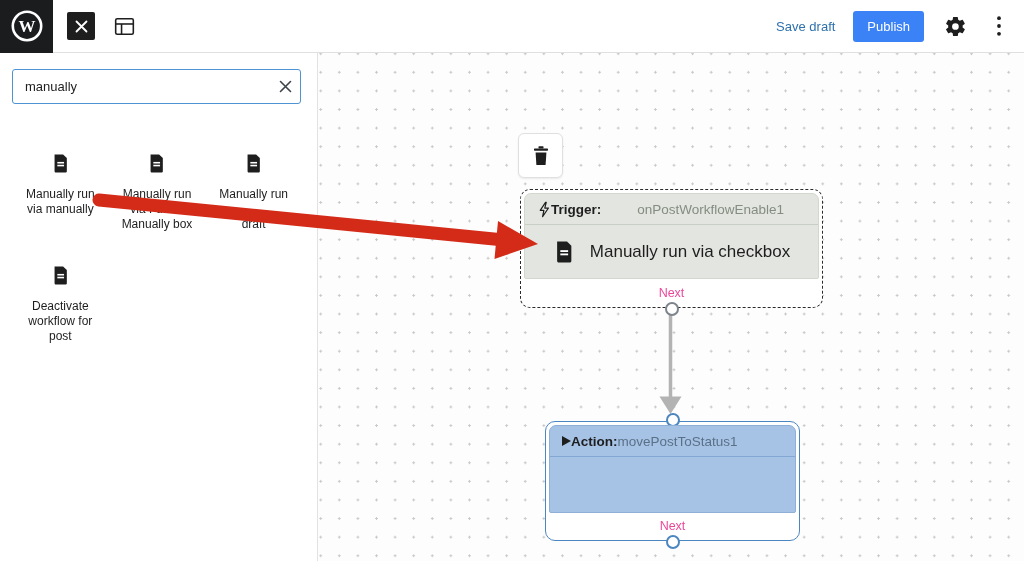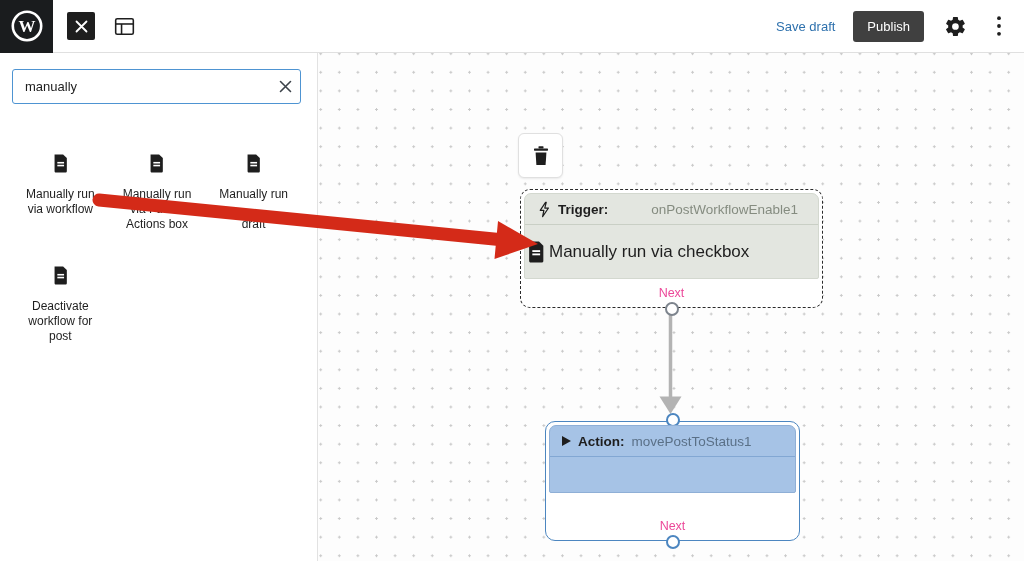--- a/index.html
+++ b/index.html
@@ -10,21 +10,21 @@
   .topbar { position:absolute; left:0; top:0; width:1024px; height:53px;
             background:#fff; border-bottom:1px solid #e0e0e0; display:flex; align-items:center; }
   .wp-logo-block { width:53px; height:53px; background:#1a1c1e; display:flex;
                    align-items:center; justify-content:center; flex:0 0 auto; cursor:pointer; }
   .close-btn { width:28px; height:28px; background:#1e1e1e; border:none; border-radius:2px;
                margin-left:14px; display:flex; align-items:center; justify-content:center; cursor:pointer; }
   .layout-btn { width:24px; height:24px; background:none; border:none; margin-left:17px;
                 display:flex; align-items:center; justify-content:center; cursor:pointer; }
   .topbar-right { margin-left:auto; display:flex; align-items:center; gap:18px; padding-right:12px; }
   .save-draft { font-size:13px; color:#2e71ad; background:none; border:none; cursor:pointer; }
-  .publish-btn { font-size:13px; color:#fff; background:#404040; border:none; border-radius:3px;
+  .publish-btn { font-size:13px; color:#fff; background:#3b82f6; border:none; border-radius:3px;
                  padding:8px 14px; cursor:pointer; }
   .icon-btn { background:none; border:none; width:26px; height:26px; display:flex;
               align-items:center; justify-content:center; cursor:pointer; }
 
   
   .sidebar { position:absolute; left:0; top:53px; width:318px; height:508px;
              background:#fff; border-right:1px solid #e2e2e2;padding-left:48px; }
   .search-wrap { position:absolute; left:12px; top:16px; width:289px; height:35px;
                  border:1.5px solid #4e94d2; border-radius:3px; background:#fff;
                  display:flex; align-items:center; }
@@ -50,31 +50,31 @@
                justify-content:center; cursor:pointer; }
 
   .node { position:absolute; border-radius:10px; background:#fff; }
   .node-trigger { left:202px; top:136px; width:303px; height:119px;
                   border:1.5px dashed #2a2a2a; cursor:pointer; }
   .node-action  { left:227px; top:368px; width:255px; height:120px;
                   border:1.5px solid #4c86c0; cursor:pointer; }
 
   .node-inner { position:absolute; left:3px; right:3px; top:3px; border-radius:7px 7px 2px 2px; overflow:hidden; }
   .node-trigger .node-inner { background:#e3e6e0; border:1px solid #d3d8cf; height:86px; }
-  .node-action  .node-inner { background:#a6c3e6; border:1px solid #8fafd6; height:68px; }
-
-  .node-header { display:flex; align-items:center; gap:7px; padding:0 12px; height:31px; font-size:13.5px; }
+  .node-action  .node-inner { background:#a6c3e6; border:1px solid #8fafd6; height:88px; }
+
+  .node-header { display:flex; align-items:center; padding:0 12px; height:31px; font-size:13.5px; }
   .node-trigger .node-header { border-bottom:1px solid #c9cfc5; }
   .node-action  .node-header { border-bottom:1px solid #82a7d3; }
   .node-kind { font-weight:bold; color:#1e1e1e; }
   .node-id   { font-weight:normal; }
   .node-trigger .node-id { color:#858c80;margin-left:36px; }
   .node-action  .node-id { color:#5a7087; }
 
-  .node-body { display:flex; align-items:center; gap:2px; height:54px; }
+  .node-body { display:flex; align-items:center; justify-content:center; gap:15px; height:54px; }
   .node-title { font-size:17px; font-weight:500; color:#1e1e1e; }
 
   .node-footer { position:absolute; left:0; right:0; bottom:0; height:28px; display:flex;
                  align-items:center; justify-content:center; }
   .next-label { font-size:12.5px; font-weight:400; color:#ec4899; }
 
   .port { position:absolute; left:50%; width:14px; height:14px; border-radius:50%;
           background:#fff; transform:translateX(-50%); }
   .port-bottom { bottom:-9px; }
   .port-top { top:-9px; }
@@ -141,32 +141,32 @@
 
   <div class="items-grid">
 
     <div class="block-item">
       <svg class="doc" width="19" height="21" viewBox="0 0 24 26">
         <path fill="#1e1e1e" d="M4.5 1.5h10.8L20 6.2v16.6c0 1-.8 1.7-1.7 1.7H6.2c-1 0-1.7-.8-1.7-1.7V1.5z"></path>
         <rect x="8" y="11" width="8.5" height="2" fill="#fff"></rect>
         <rect x="8" y="14.6" width="8.5" height="2" fill="#fff"></rect>
       </svg>
       <div class="item-line">Manually run</div>
-      <div class="item-line">via workflow</div>
+      <div class="item-line">via manually</div>
     </div>
 
     <div class="block-item">
       <svg class="doc" width="19" height="21" viewBox="0 0 24 26">
         <path fill="#1e1e1e" d="M4.5 1.5h10.8L20 6.2v16.6c0 1-.8 1.7-1.7 1.7H6.2c-1 0-1.7-.8-1.7-1.7V1.5z"></path>
         <rect x="8" y="11" width="8.5" height="2" fill="#fff"></rect>
         <rect x="8" y="14.6" width="8.5" height="2" fill="#fff"></rect>
       </svg>
       <div class="item-line">Manually run</div>
       <div class="item-line">via Future</div>
-      <div class="item-line">Actions box</div>
+      <div class="item-line">Manually box</div>
     </div>
 
     <div class="block-item">
       <svg class="doc" width="19" height="21" viewBox="0 0 24 26">
         <path fill="#1e1e1e" d="M4.5 1.5h10.8L20 6.2v16.6c0 1-.8 1.7-1.7 1.7H6.2c-1 0-1.7-.8-1.7-1.7V1.5z"></path>
         <rect x="8" y="11" width="8.5" height="2" fill="#fff"></rect>
         <rect x="8" y="14.6" width="8.5" height="2" fill="#fff"></rect>
       </svg>
       <div class="item-line">Manually run</div>
       <div class="item-line"></div>

